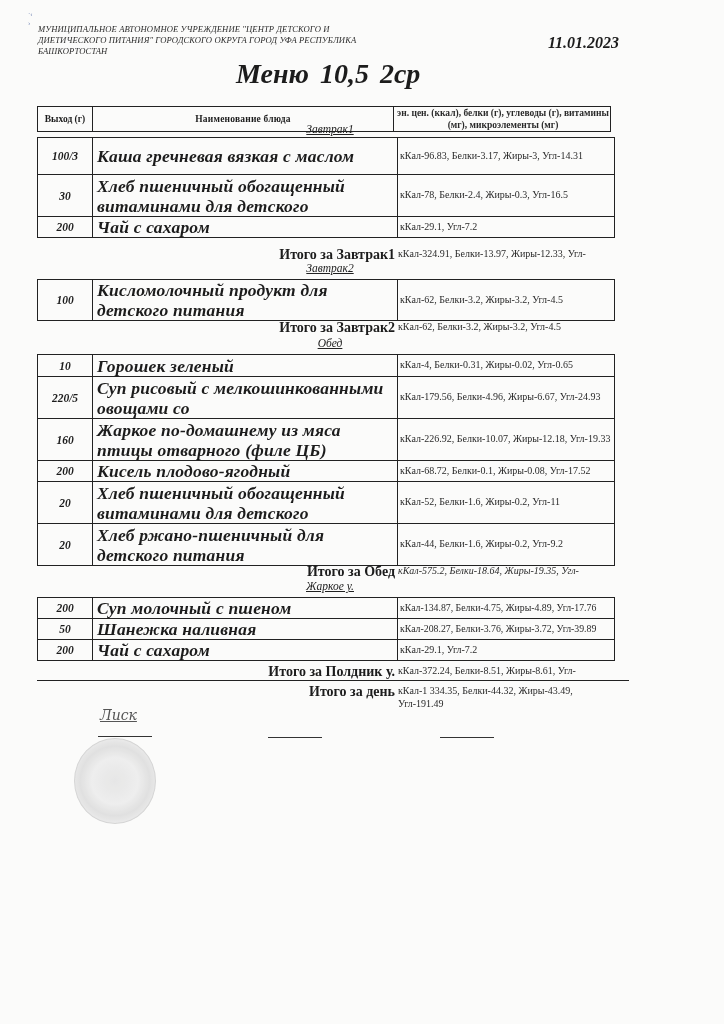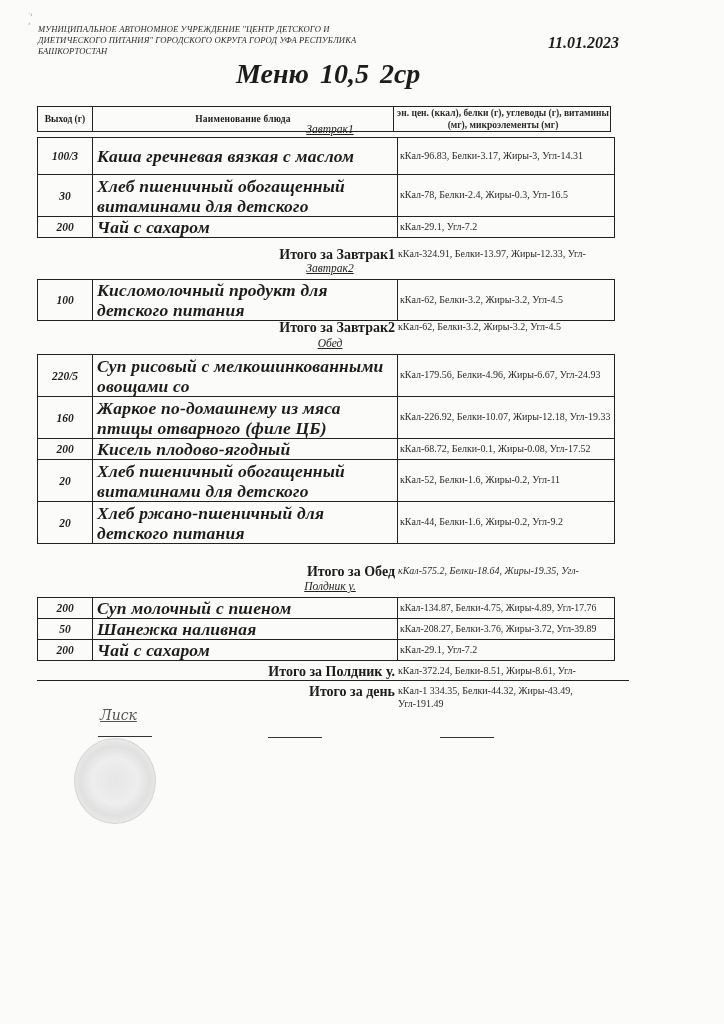--- a/index.html
+++ b/index.html
@@ -98,20 +98,25 @@
     <td class="c3">кКал-62, Белки-3.2, Жиры-3.2, Угл-4.5</td>
   </tr>
 </tbody>
   </table>
 <div class="total-label" style="top:320px;">Итого за Завтрак2</div>
 <div class="total-val" style="top:321px;">кКал-62, Белки-3.2, Жиры-3.2, Угл-4.5</div>
 
 <div class="section" style="top:337px;text-align:center;">Обед</div>
 <table class="grid" style="top:354px;">
   <tbody>
+      <tr style="height:22px;">
+    <td class="c1">10</td>
+    <td class="c2">Горошек зеленый</td>
+    <td class="c3">кКал-4, Белки-0.31, Жиры-0.02, Угл-0.65</td>
+  </tr>
   <tr style="height:42px;">
     <td class="c1">220/5</td>
     <td class="c2">Суп рисовый с мелкошинкованными овощами со</td>
     <td class="c3">кКал-179.56, Белки-4.96, Жиры-6.67, Угл-24.93</td>
   </tr>
   <tr style="height:42px;">
     <td class="c1">160</td>
     <td class="c2">Жаркое по-домашнему из мяса птицы отварного (филе ЦБ)</td>
     <td class="c3">кКал-226.92, Белки-10.07, Жиры-12.18, Угл-19.33</td>
   </tr>
@@ -128,21 +133,21 @@
   <tr style="height:42px;">
     <td class="c1">20</td>
     <td class="c2">Хлеб ржано-пшеничный для детского питания</td>
     <td class="c3">кКал-44, Белки-1.6, Жиры-0.2, Угл-9.2</td>
   </tr>
 </tbody>
   </table>
 <div class="total-label" style="top:564px;">Итого за Обед</div>
 <div class="total-val" style="top:565px;font-style:italic;">кКал-575.2, Белки-18.64, Жиры-19.35, Угл-</div>
 
-<div class="section" style="top:580px;">Полдник у.</div>
+<div class="section" style="top:580px;">Жаркое у.</div>
 <table class="grid" style="top:597px;">
   <tbody>
       <tr style="height:21px;">
     <td class="c1">200</td>
     <td class="c2">Суп молочный с пшеном</td>
     <td class="c3" style="line-height:10px; font-size:9.8px;">кКал-134.87, Белки-4.75, Жиры-4.89, Угл-17.76</td>
   </tr>
   <tr style="height:21px;">
     <td class="c1">50</td>
     <td class="c2">Шанежка наливная</td>

